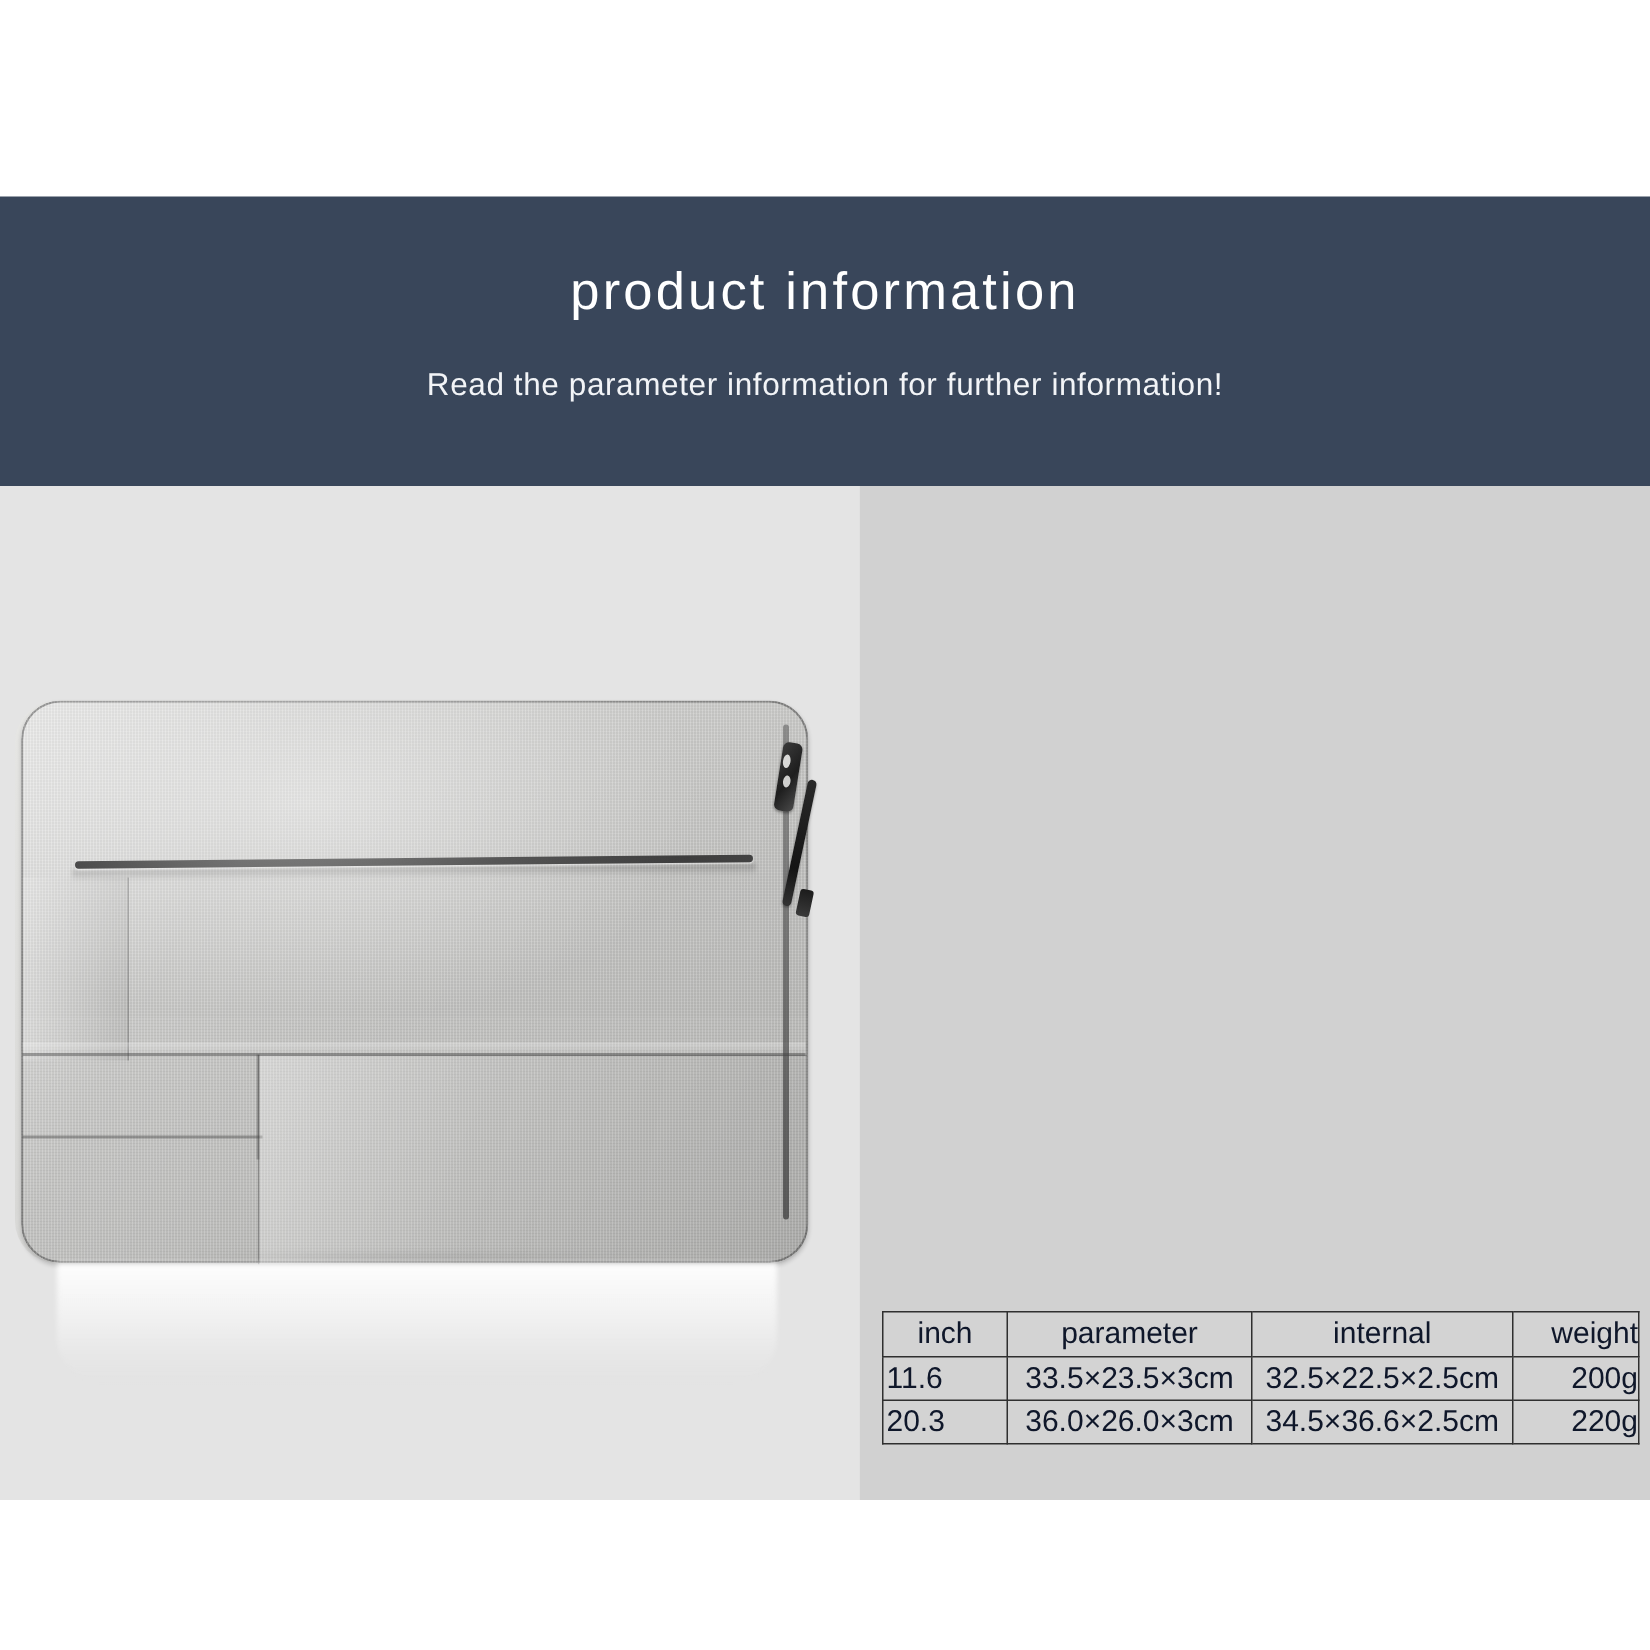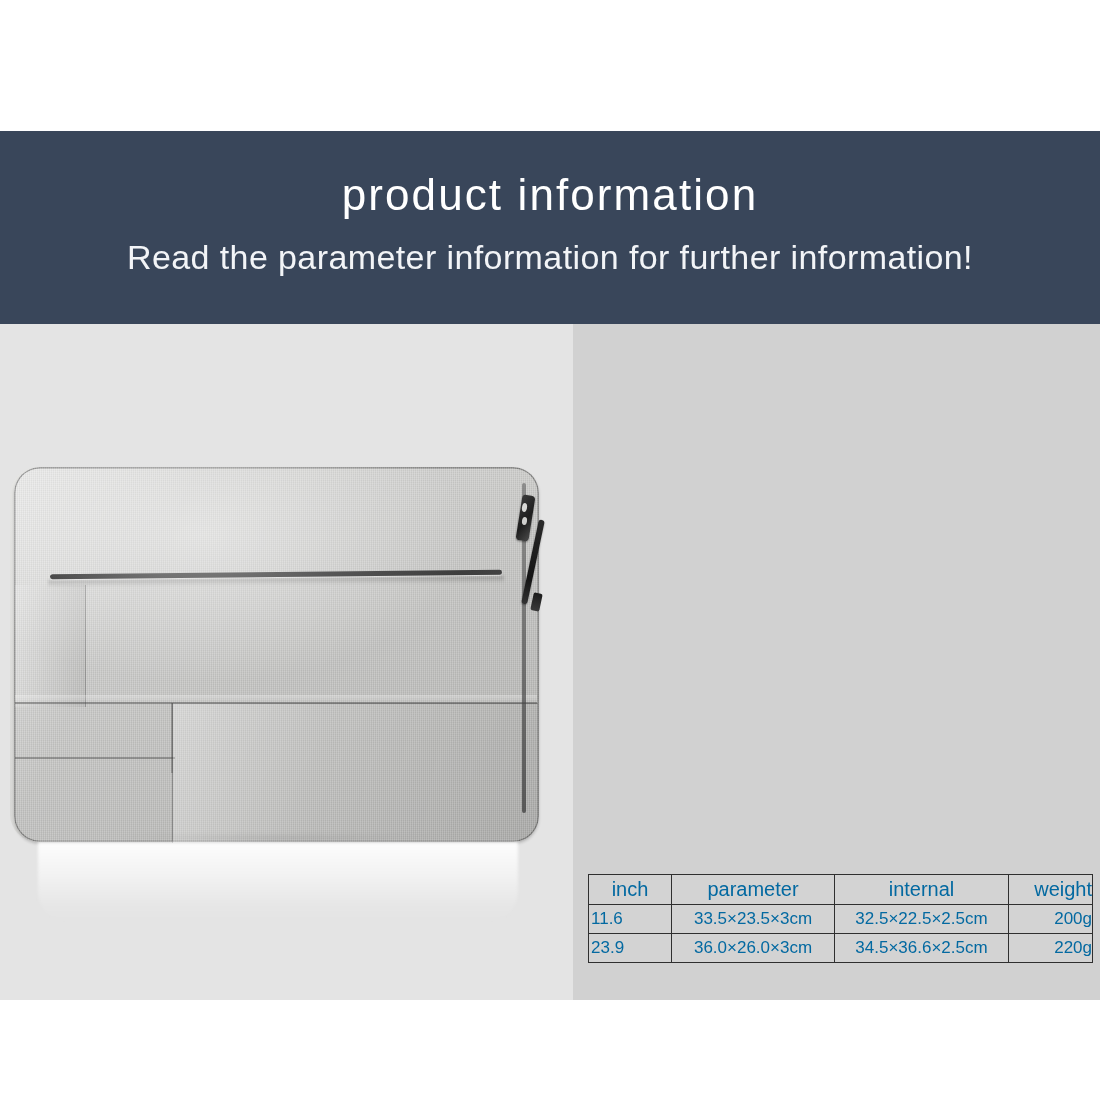--- a/index.html
+++ b/index.html
@@ -31,34 +31,34 @@
     background: #39465a;
     box-sizing: border-box;
   }
   .banner-title {
     position: absolute;
     left: 0;
     top: 43px;
     width: 1100px;
     text-align: center;
     color: #ffffff;
-    font-size: 44px;
+    font-size: 35px;
     letter-spacing: 2.1px;
     font-weight: 400;
     line-height: 42px;
     white-space: nowrap;
   }
   .banner-subtitle {
     position: absolute;
     left: 0;
     top: 108px;
     width: 1100px;
     text-align: center;
     color: #f2f4f7;
-    font-size: 34px;
+    font-size: 21px;
     letter-spacing: 0.4px;
     font-weight: 400;
     line-height: 36px;
     white-space: nowrap;
   }
 
   
   .content {
     position: absolute;
     left: 0;
@@ -322,33 +322,33 @@
   }
   table.spec {
     border-collapse: collapse;
     width: 500px;
     background: #d3d3d3;
     table-layout: fixed;
   }
   table.spec th,
   table.spec td {
     border: 1px solid #2f2f2f;
-    color: #0369a1;
+    color: #0f172a;
     font-weight: 400;
     padding: 0;
     background: #d3d3d3;
   }
   table.spec th {
     font-size: 20px;
     height: 29px;
     text-align: center;
     font-weight: 400;
   }
   table.spec td {
-    font-size: 17px;
+    font-size: 20px;
     height: 28px;
     text-align: center;
     margin-top: 14px;
   }
   table.spec td.c-inch,
   table.spec th.c-inch {
     width: 82px;
   }
   table.spec td.c-inch {
     text-align: left;
@@ -417,21 +417,21 @@
           </tr>
         </thead>
         <tbody>
           <tr>
             <td class="c-inch">11.6</td>
             <td class="c-ext">33.5×23.5×3cm</td>
             <td class="c-int">32.5×22.5×2.5cm</td>
             <td class="c-wt">200g</td>
           </tr>
           <tr>
-            <td class="c-inch">23.9</td>
+            <td class="c-inch">20.3</td>
             <td class="c-ext">36.0×26.0×3cm</td>
             <td class="c-int">34.5×36.6×2.5cm</td>
             <td class="c-wt">220g</td>
           </tr>
         </tbody>
       </table>
     </div>
 
   </div>
 </div>

